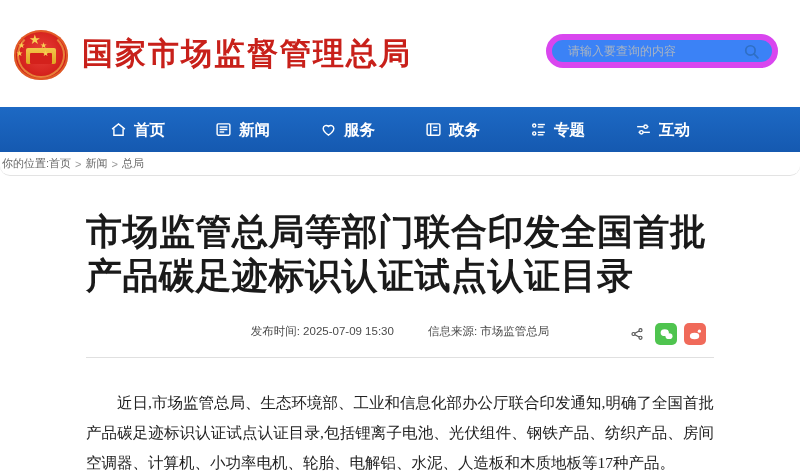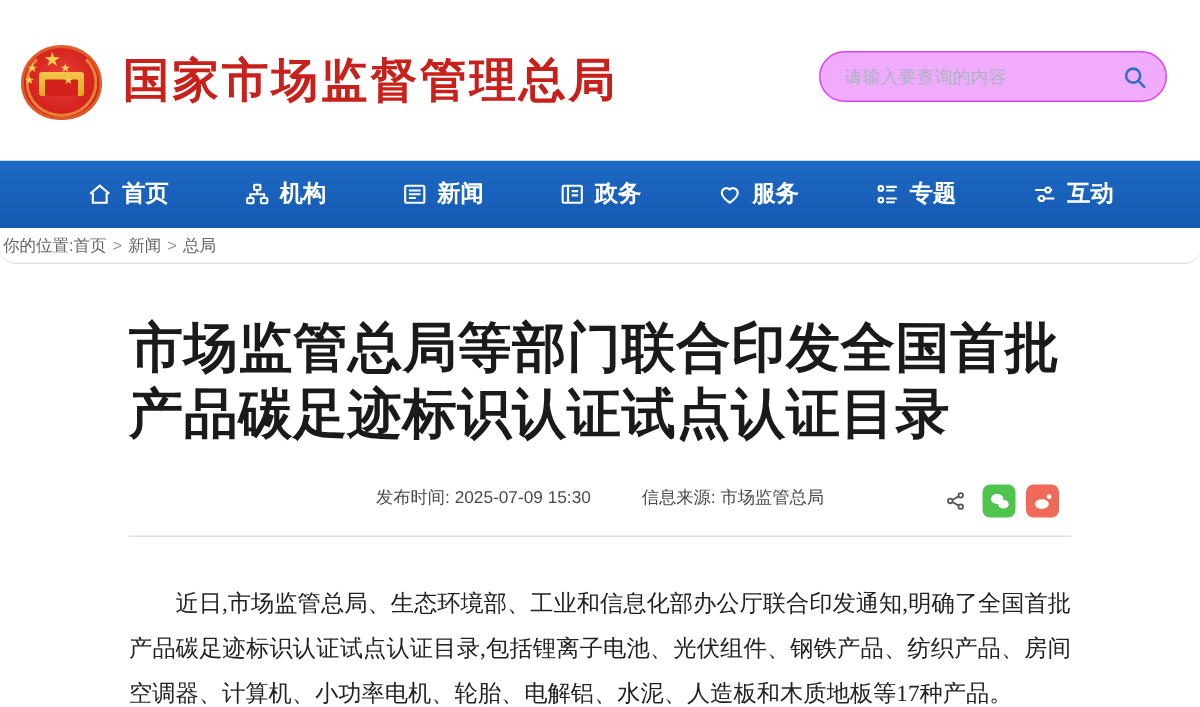--- a/index.html
+++ b/index.html
@@ -86,23 +86,23 @@
     letter-spacing: 0.6px;
     color: #c8201a;
     line-height: 20px;
     white-space: nowrap;
   }
 
   .search-box {
     position: absolute;
     right: 22px; top: 34px;
     width: 232px; height: 34px;
-    border: 1px solid #d946ef;
+    border: 6px solid #d946ef;
     border-radius: 17px;
-    background: #f0abfc;
+    background: #3b82f6;
     display: flex;
     align-items: center;
     padding: 0 10px 0 16px;
   }
   .search-input {
     flex: 1;
     border: none;
     outline: none;
     font-size: 12px;
     color: #333;
@@ -248,55 +248,46 @@
 <div class="nav">
 
   <div class="nav-item">
     <svg width="17" height="17" viewBox="0 0 24 24" fill="none" stroke="#fff" stroke-width="2">
       <path d="M3 11.5 12 4l9 7.5"></path>
         <path d="M5.5 10.5V20h13v-9.5"></path>
     </svg>
     <span>首页</span>
   </div>
 
-  <div class="nav-item">
-    <svg width="17" height="17" viewBox="0 0 24 24" fill="none" stroke="#fff" stroke-width="2">
-      <rect x="9" y="3" width="6" height="5" rx="1"></rect>
-      <rect x="2.5" y="15.5" width="6" height="5" rx="1"></rect>
-      <rect x="15.5" y="15.5" width="6" height="5" rx="1"></rect>
-      <path d="M12 8v4M5.5 15.5v-3.5h13v3.5"></path>
-    </svg>
-    <span>机构</span>
-  </div>
 
   <div class="nav-item">
     <svg width="17" height="17" viewBox="0 0 24 24" fill="none" stroke="#fff" stroke-width="2">
       <rect x="3" y="4" width="18" height="16" rx="1.5"></rect>
       <line x1="6.5" y1="8.5" x2="17.5" y2="8.5"></line>
       <line x1="6.5" y1="12" x2="17.5" y2="12"></line>
       <line x1="6.5" y1="15.5" x2="13" y2="15.5"></line>
     </svg>
     <span>新闻</span>
   </div>
 
   <div class="nav-item">
     <svg width="17" height="17" viewBox="0 0 24 24" fill="none" stroke="#fff" stroke-width="2">
+      <path d="M12 20s-7.5-4.7-7.5-9.6A4.4 4.4 0 0 1 12 7.6a4.4 4.4 0 0 1 7.5 2.8C19.5 15.3 12 20 12 20z"></path>
+    </svg>
+    <span>服务</span>
+  </div>
+
+  <div class="nav-item">
+    <svg width="17" height="17" viewBox="0 0 24 24" fill="none" stroke="#fff" stroke-width="2">
       <rect x="3" y="4" width="18" height="16" rx="1.5"></rect>
       <path d="M8 4v16"></path>
       <line x1="11.5" y1="9" x2="17.5" y2="9"></line>
       <line x1="11.5" y1="13" x2="17.5" y2="13"></line>
     </svg>
     <span>政务</span>
-  </div>
-
-  <div class="nav-item">
-    <svg width="17" height="17" viewBox="0 0 24 24" fill="none" stroke="#fff" stroke-width="2">
-      <path d="M12 20s-7.5-4.7-7.5-9.6A4.4 4.4 0 0 1 12 7.6a4.4 4.4 0 0 1 7.5 2.8C19.5 15.3 12 20 12 20z"></path>
-    </svg>
-    <span>服务</span>
   </div>
 
   <div class="nav-item">
     <svg width="17" height="17" viewBox="0 0 24 24" fill="none" stroke="#fff" stroke-width="2">
       <circle cx="6" cy="6.5" r="2.2"></circle>
         <circle cx="6" cy="17.5" r="2.2"></circle>
       <line x1="11" y1="5" x2="21" y2="5"></line>
         <line x1="11" y1="8.5" x2="19" y2="8.5"></line>
       <line x1="11" y1="16" x2="21" y2="16"></line>
         <line x1="11" y1="19.5" x2="19" y2="19.5"></line>

